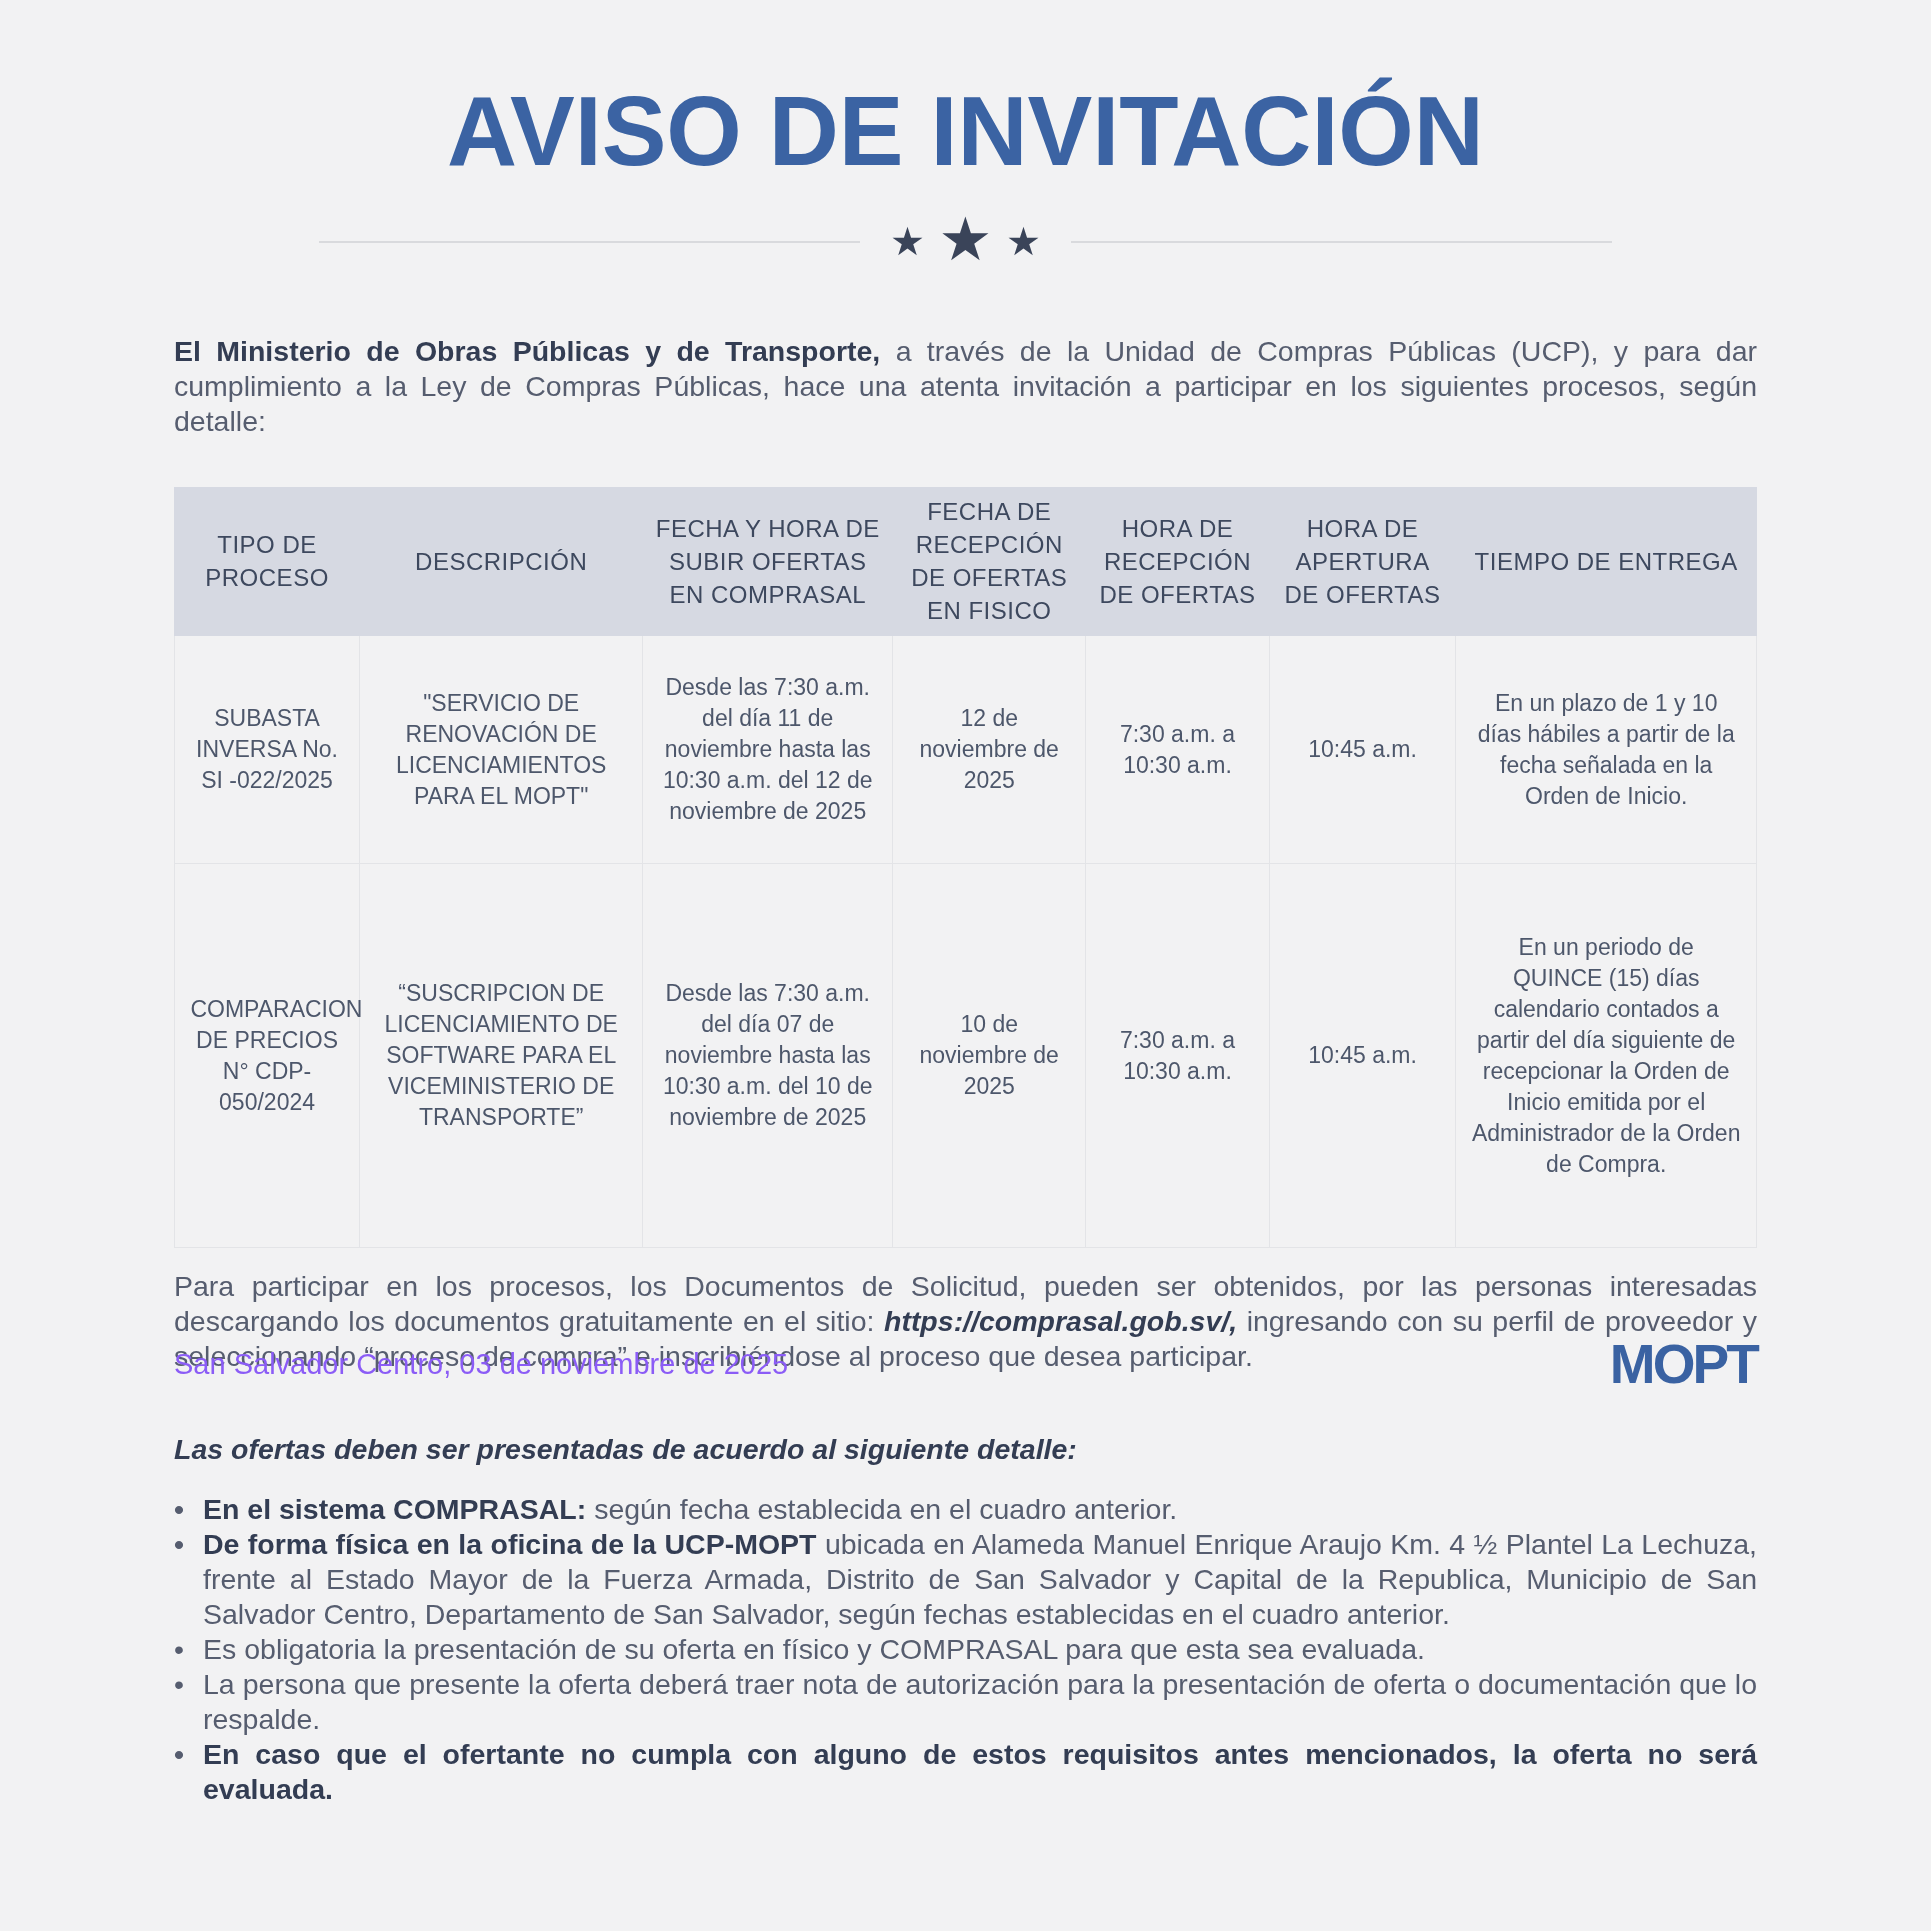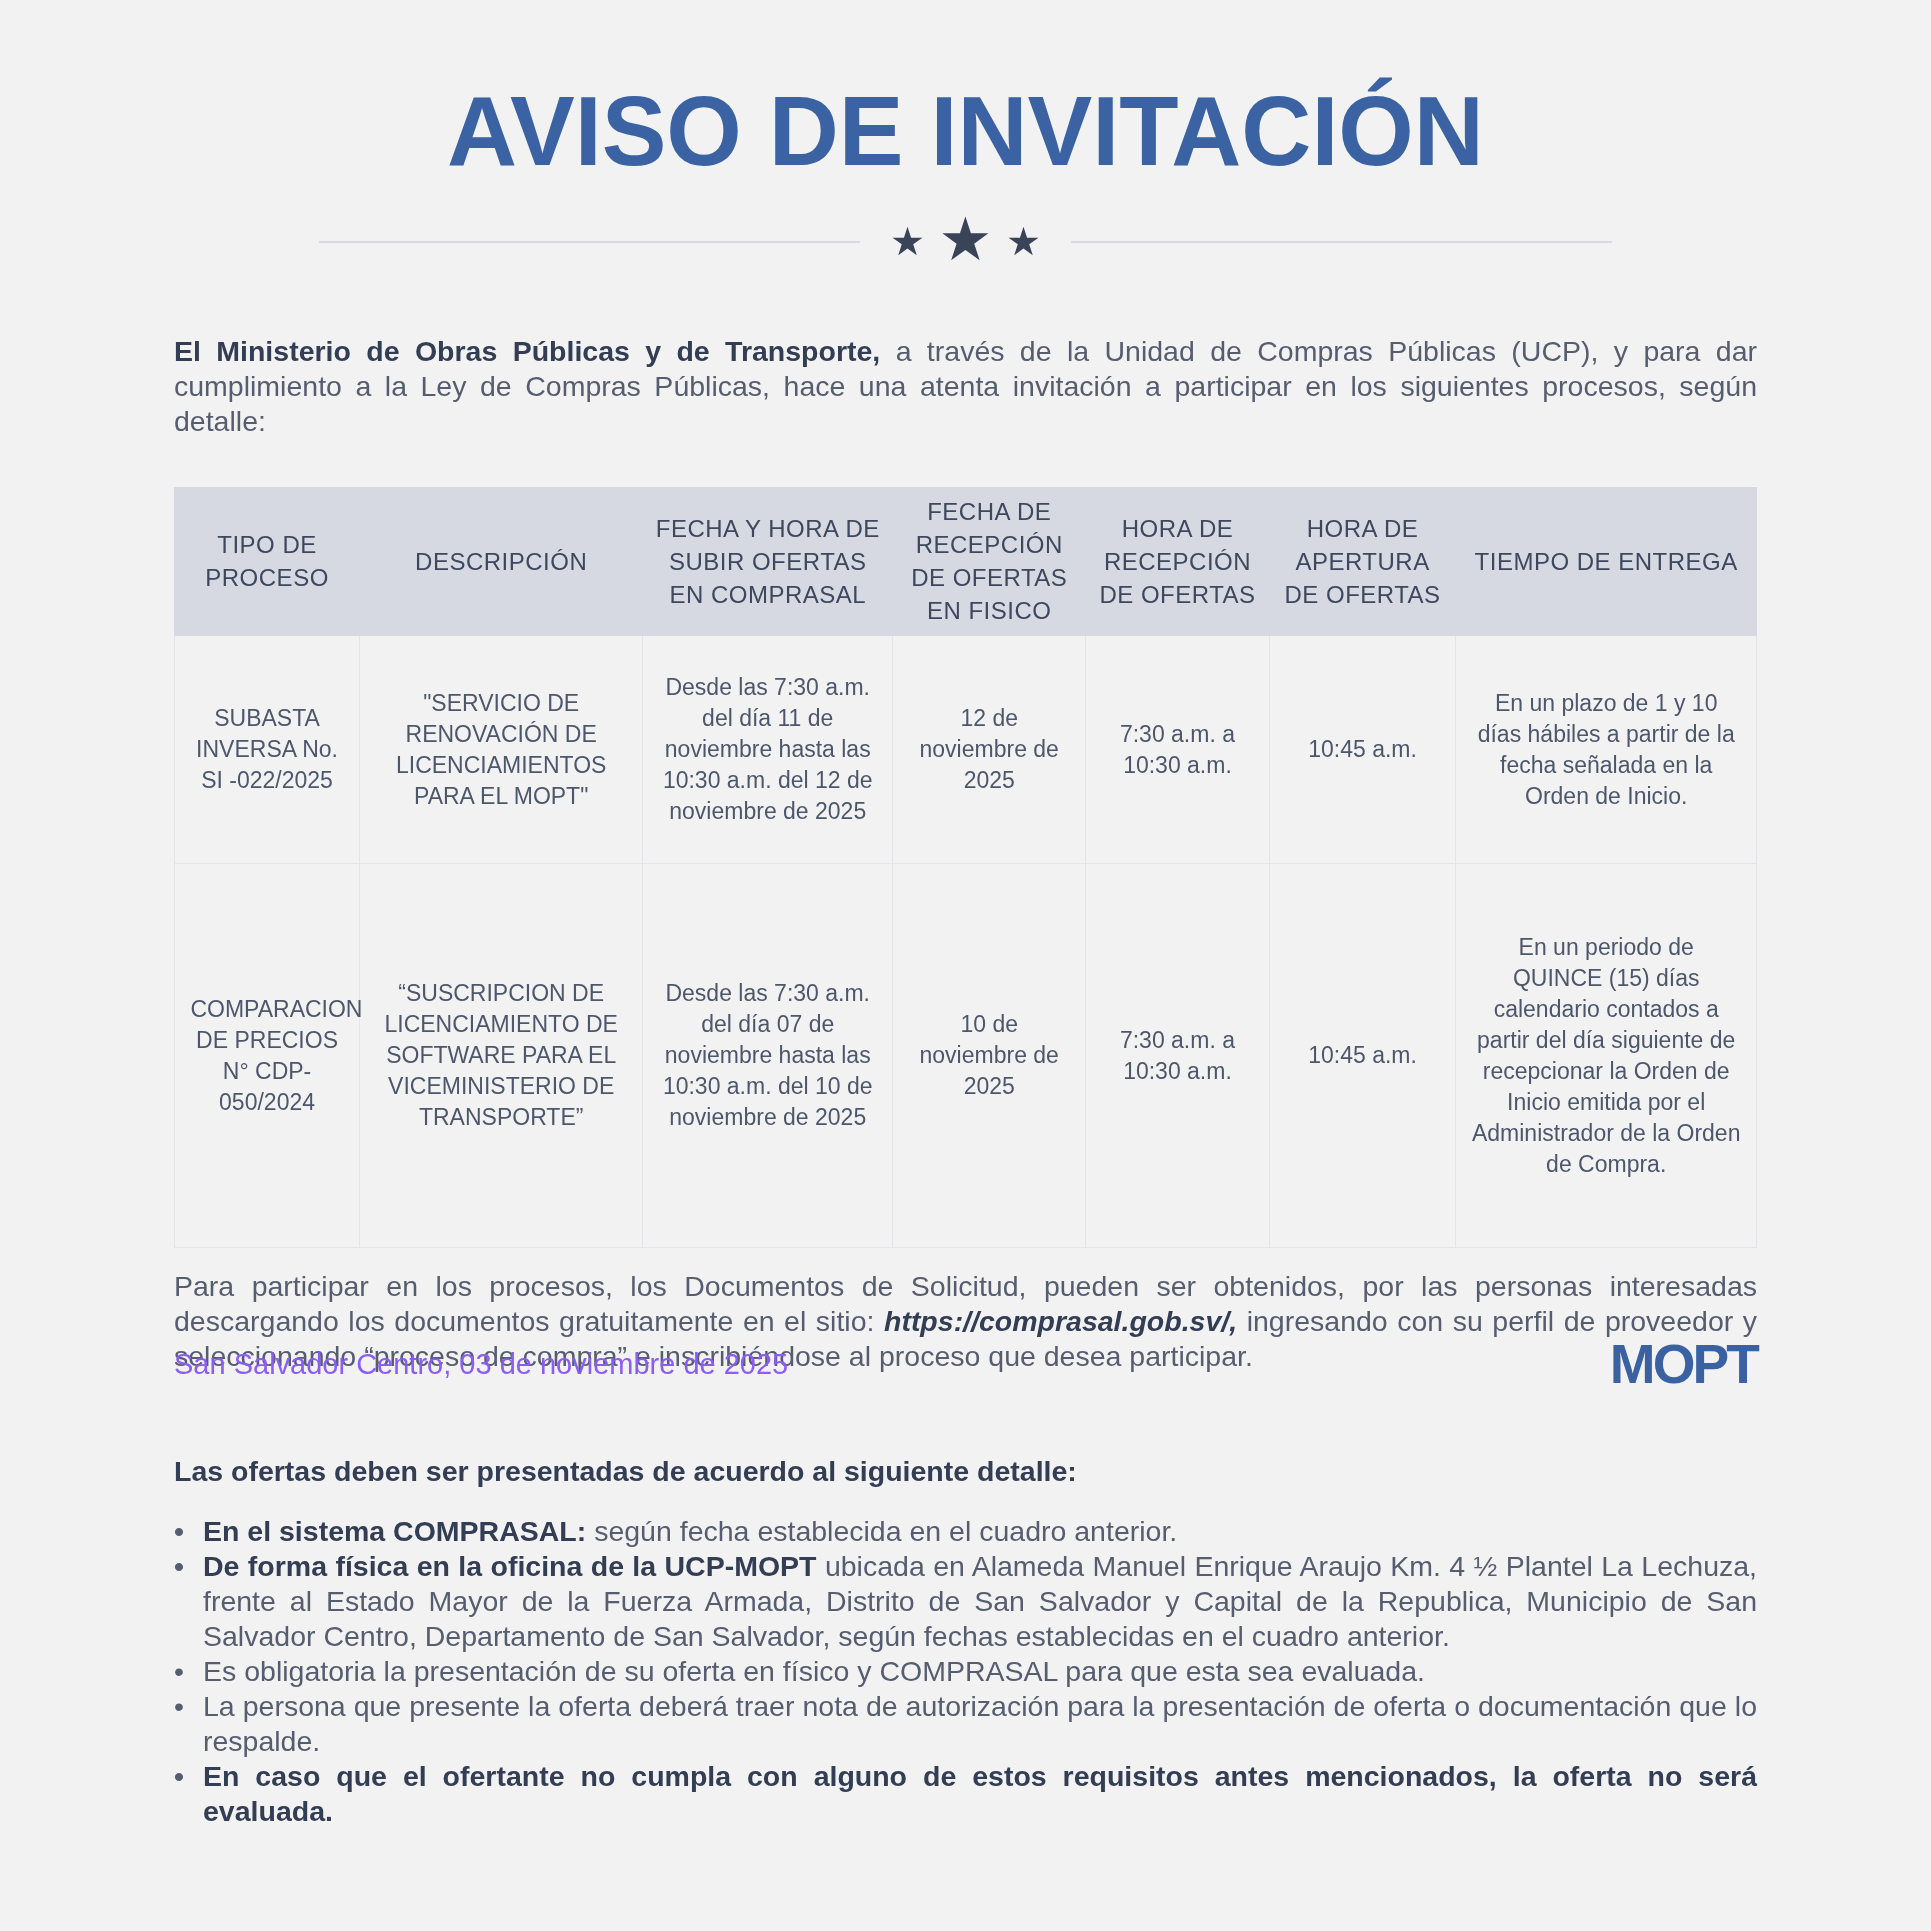--- a/index.html
+++ b/index.html
@@ -69,21 +69,21 @@
     vertical-align:middle;
     padding:9.7px 15.4px;
     line-height:31px;
   }
   tr.row-1 { height:228px; }
   tr.row-2 { height:384px; }
 
   .para-download { margin-top:21px; }
   .url { font-style:italic; font-weight:bold; color:#333d53; }
 
-  .heading-bold { margin-top:80px; font-weight:bold; color:#333d53; }
+  .heading-bold { margin-top:58px; font-weight:bold; color:#333d53;font-style:italic; }
 
   ul.bullets { list-style:none; margin-top:25px; }
   ul.bullets li { display:flex; }
   ul.bullets .marker { flex:0 0 29px; }
   ul.bullets .marker.bold-marker { font-weight:bold; }
   ul.bullets .li-text { flex:1; text-align:justify; }
 
   .closing { margin-top:42px; }
 
   .footer {

